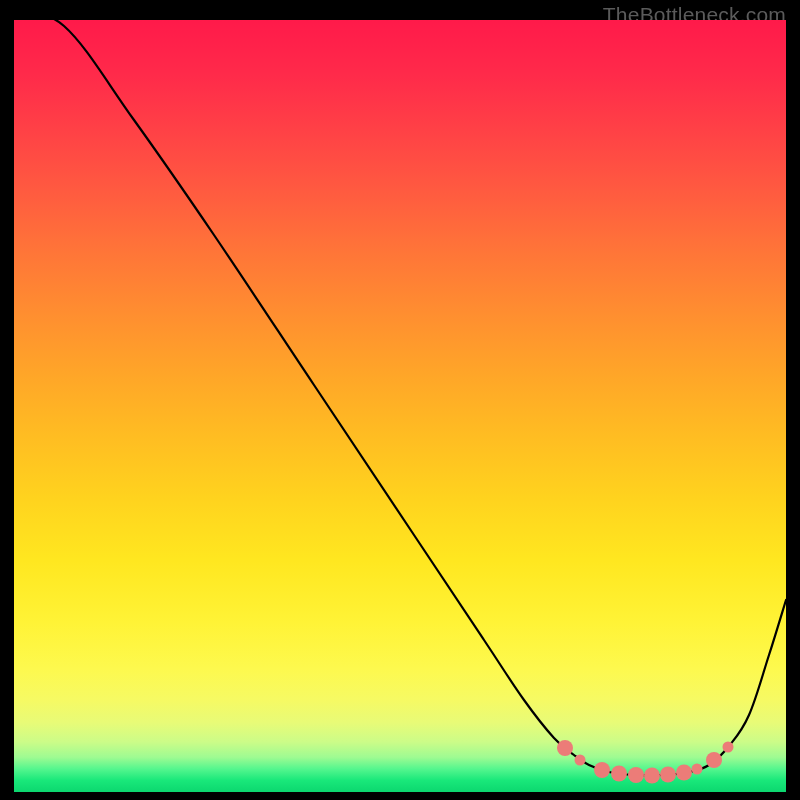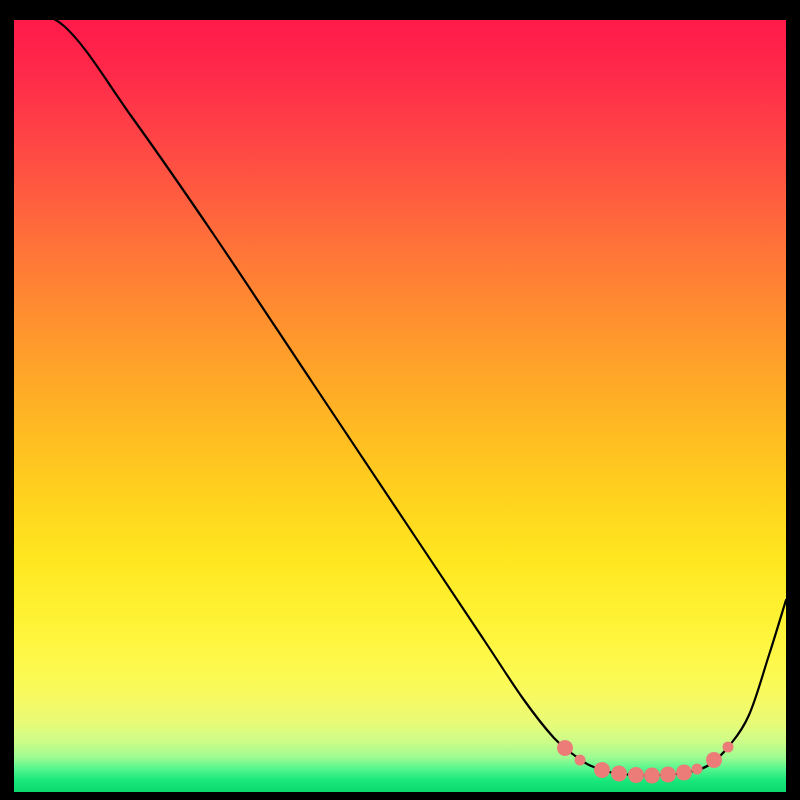--- a/index.html
+++ b/index.html
@@ -63,20 +63,21 @@
     font-size: 21px;
     font-weight: 400;
     letter-spacing: 0.2px;
   }
 </style>
 </head>
 <body>
 
 <div class="frame">
 
+  <div class="attribution">TheBottleneck.com</div>
 
   <div class="plot">
     <svg class="curve" viewBox="0 0 772 772" preserveAspectRatio="none">
       <path id="curve-path" fill="none" stroke="#000000" stroke-width="2.2" stroke-linecap="round" stroke-linejoin="round" d="M 0 -6 C 9.0 -3.8, 28.4 -13.1, 50 6 C 71.6 25.1, 93.0 62.4, 120 100 C 147.0 137.6, 167.6 167.3, 200 215 C 232.4 262.7, 264.0 311.0, 300 365 C 336.0 419.0, 369.4 469.1, 400 515 C 430.6 560.9, 450.2 590.3, 470 620 C 489.8 649.7, 497.4 662.4, 510 680 C 522.6 697.6, 531.0 708.1, 540 718 C 549.0 727.9, 553.7 730.1, 560 735 C 566.3 739.9, 568.7 741.9, 575 745 C 581.3 748.1, 586.9 750.2, 595 752 C 603.1 753.8, 610.1 754.5, 620 755 C 629.9 755.5, 640.1 755.5, 650 755 C 659.9 754.5, 666.9 753.8, 675 752 C 683.1 750.2, 687.8 749.7, 695 745 C 702.2 740.3, 707.8 735.0, 715 726 C 722.2 717.0, 727.8 711.4, 735 695 C 742.2 678.6, 748.3 655.7, 755 635 C 761.7 614.3, 768.9 589.9, 772 580"></path>
       <g id="markers-group">
           <circle cx="551" cy="728" r="8" fill="#ec7c78"></circle>
           <circle cx="566" cy="740" r="5.5" fill="#ec7c78"></circle>
           <circle cx="588" cy="750" r="8" fill="#ec7c78"></circle>
           <circle cx="605" cy="753.5" r="8" fill="#ec7c78"></circle>
           <circle cx="622" cy="755" r="8" fill="#ec7c78"></circle>

